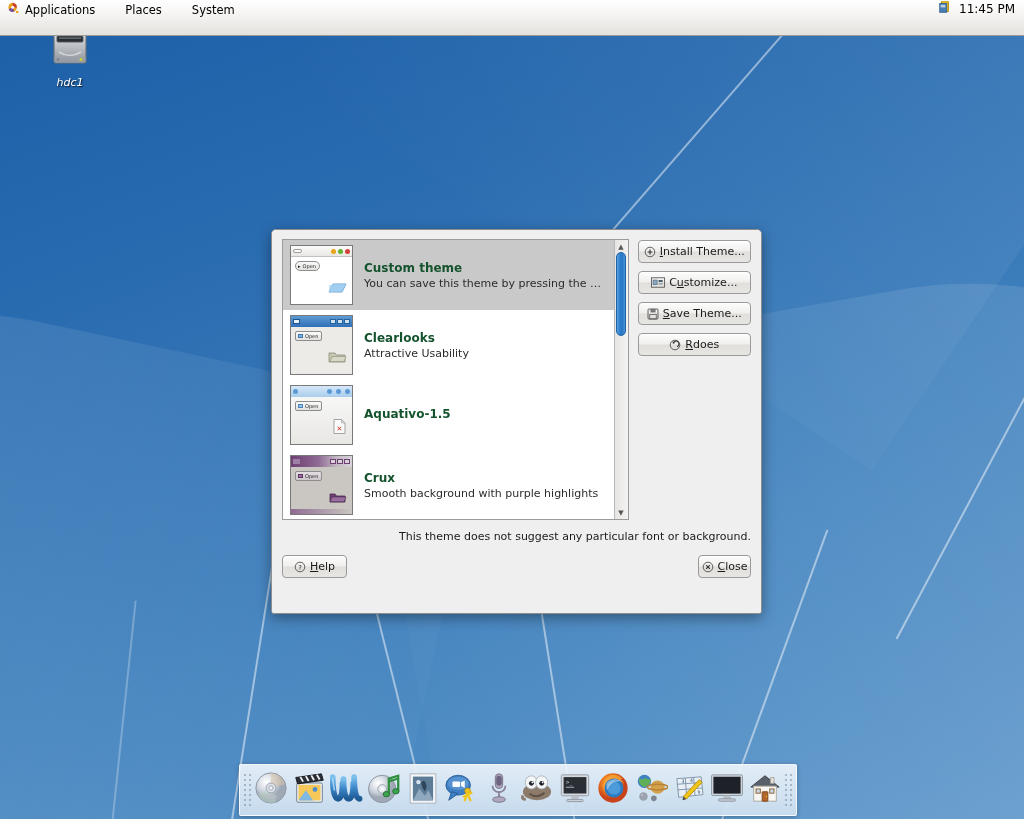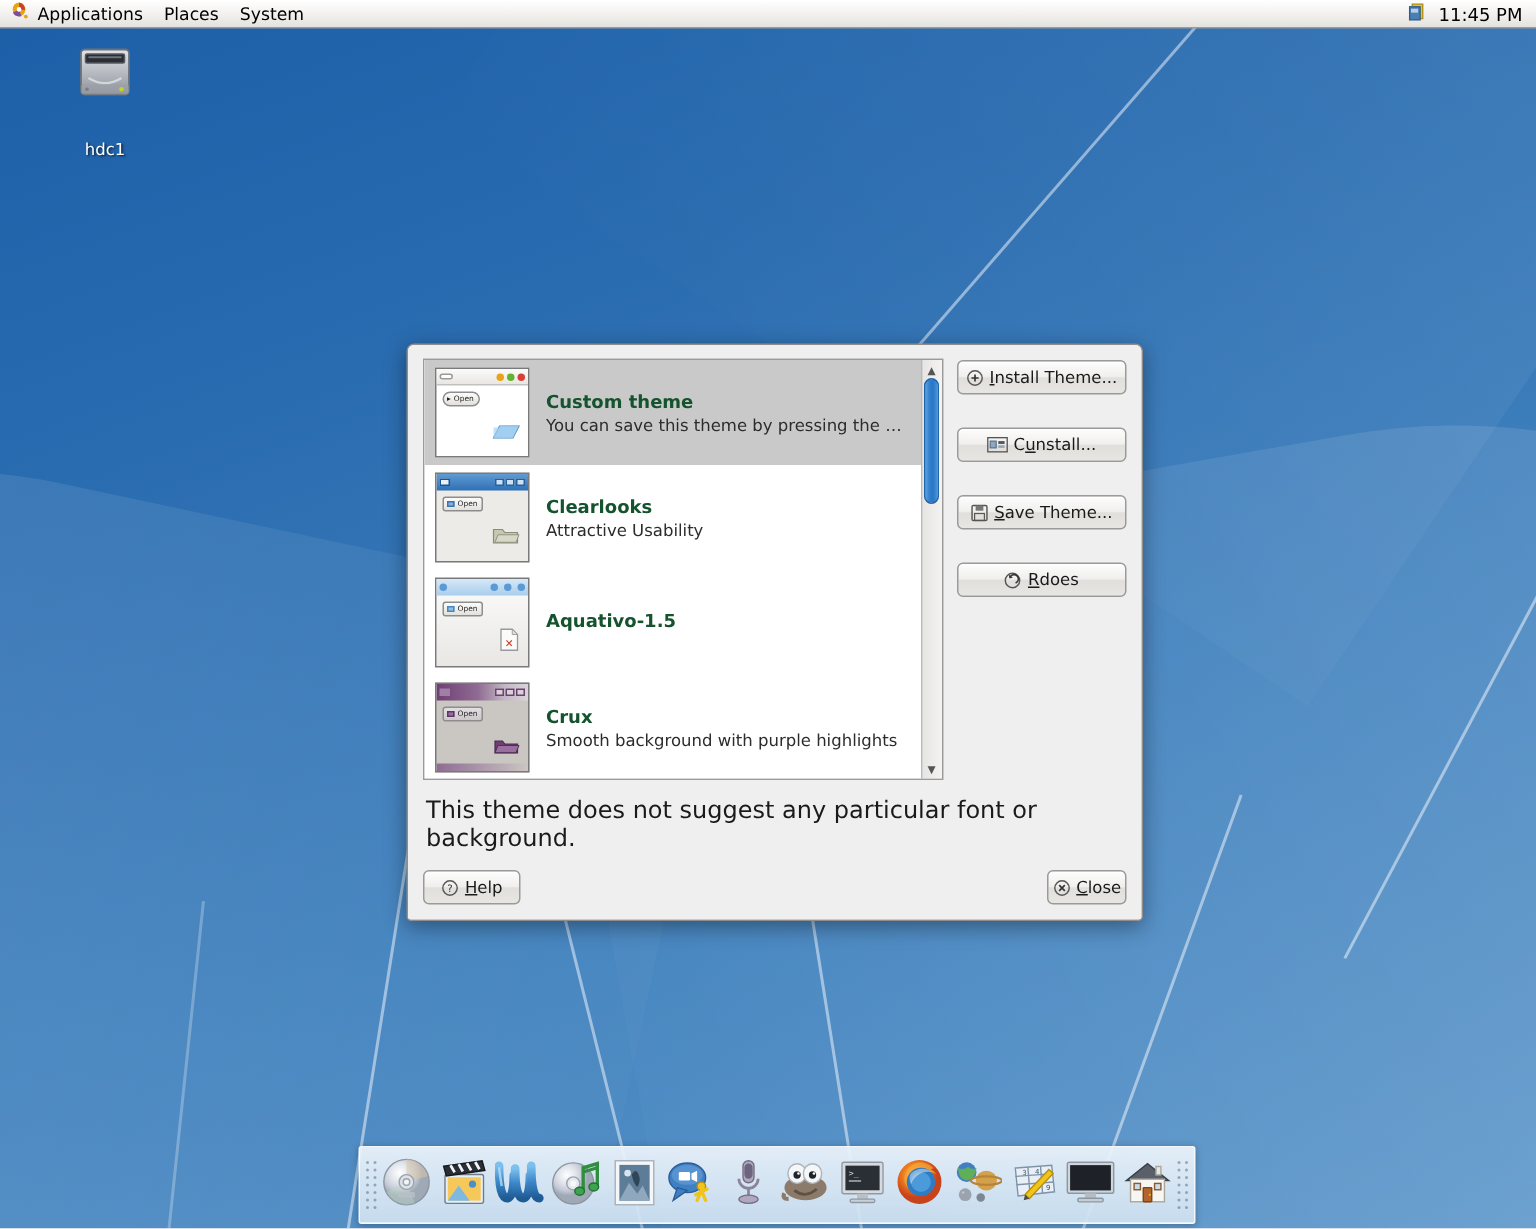--- a/index.html
+++ b/index.html
@@ -51,26 +51,27 @@
   #streak-2 { left: 250px; top: 520px; width: 2px; height: 360px; transform: rotate(9deg); }
   #streak-3 { left: 400px; top: 560px; width: 2px; height: 300px; transform: rotate(-14deg); }
   #streak-4 { left: 770px; top: 520px; width: 2px; height: 330px; transform: rotate(20deg); }
   #streak-5 { left: 560px; top: 610px; width: 2px; height: 250px; transform: rotate(-9deg); }
   #streak-6 { left: 980px; top: 300px; width: 2px; height: 360px; transform: rotate(28deg); }
   #streak-7 { left: 120px; top: 600px; width: 2px; height: 280px; transform: rotate(6deg); opacity:.55; }
 
   
   #top-panel {
     position: absolute; left: 0; top: 0;
-    width: 1024px; height: 19px;
+    width: 1024px; height: 36px;
     background: linear-gradient(to bottom, #ffffff 0%, #f4f3f1 45%, #e4e2de 100%);
     border-bottom: 1px solid #9c9a95;
-    display: flex; align-items: flex-end;
+    display: flex; align-items: flex-start;
     font-size: 11.5px; color: #000;
     z-index: 60;
+    gap: 16px;
   }
   .panel-menu {
     padding: 0 7px; height: 19px;
     display: flex; align-items: center; gap: 5px;
     cursor: default;
   }
   #panel-right {
     margin-left: auto;
     display: flex; align-items: center; gap: 7px;
     padding-right: 9px;
@@ -78,24 +79,25 @@
   #clock { font-size: 12px; color:#000; }
 
   
   .desk-icon {
     position: absolute;
     width: 76px;
     display: flex; flex-direction: column; align-items: center;
     cursor: default;
   }
   .desk-icon .label {
-    margin-top: 19px;
+    margin-top: 2px;
     font-size: 11px; color: #ffffff;
     text-shadow: 1px 1px 1.5px rgba(0,0,0,0.75);
     white-space: nowrap;
+    font-style: italic;
   }
   #icon-hdc1 { left: 32px; top: 28px; }
   #icon-hdc4 { left: 32px; top: 92px; }
 
   
   #theme-window {
     position: absolute;
     left: 271px; top: 229px;
     width: 491px; height: 385px;
     background: #efefef;
@@ -221,43 +223,44 @@
     position: absolute; top: 0; left: 1px;
     width: 10px; height: 33%;
     border-radius: 5px;
     border: 1px solid #1f62a8;
     background: linear-gradient(to right, #5ba3e0 0%, #2f7fcd 35%, #2a77c4 65%, #4c95d8 100%);
     cursor: pointer;
   }
 
   
   #btn-col {
-    display: flex; flex-direction: column; gap: 22px;
+    display: flex; flex-direction: column; gap: 8px;
     width: 114px;
     padding-top: 1px;
   }
   .gbtn {
     height: 23px;
     border: 1px solid #9a9a9a;
     border-radius: 4px;
     background: linear-gradient(to bottom,#fdfdfd 0%, #f0efed 48%, #e1dfdb 52%, #e8e6e2 100%);
     font-size: 11px; color: #1a1a1a;
     display: flex; align-items: center; justify-content: center;
     gap: 4px;
     cursor: pointer;
     box-shadow: inset 0 1px 0 rgba(255,255,255,0.85);
     white-space: nowrap;
   }
   .gbtn .ico { display: flex; align-items: center; }
   u { text-decoration: underline; }
 
   #status-line {
     margin-top: 10px;
-    font-size: 16px; color: #1a1a1a;
+    font-size: 11px; color: #1a1a1a;
     padding-left: 2px;
+    text-align: right;
   }
   #footer-row {
     margin-top: 12px;
     display: flex; align-items: center;
   }
   #btn-help { width: 65px; }
   #btn-close-dialog { width: 53px; margin-left: auto; }
 
   
   #dock {
@@ -501,21 +504,21 @@
 
           <div class="gbtn">
             <span class="ico">
               <svg width="14" height="11" viewBox="0 0 16 12">
                 <rect x="0.6" y="0.6" width="14.8" height="10.8" fill="none" stroke="#555" stroke-width="1"></rect>
                 <rect x="2.4" y="3.2" width="4.6" height="5.2" fill="#8fa8bd" stroke="#4c6a85" stroke-width=".8"></rect>
                 <rect x="8.6" y="3.2" width="4.8" height="2.2" fill="#4c5a66"></rect>
                 <rect x="8.6" y="6.4" width="4.8" height="2" fill="#9aa6b0"></rect>
               </svg>
             </span>
-            <span><span>C</span><u>u</u><span>nstall...</span></span>
+            <span><span>C</span><u>u</u><span>stomize...</span></span>
           </div>
 
           <div class="gbtn">
             <span class="ico">
               <svg width="12" height="12" viewBox="0 0 14 14">
                 <rect x="1.2" y="1.2" width="11.6" height="11.6" rx="1" fill="none" stroke="#555" stroke-width="1.1"></rect>
                 <rect x="4" y="1.2" width="6" height="4" fill="#777"></rect>
                 <rect x="3.2" y="7.4" width="7.6" height="5.4" fill="none" stroke="#555" stroke-width=".9"></rect>
               </svg>
             </span>

